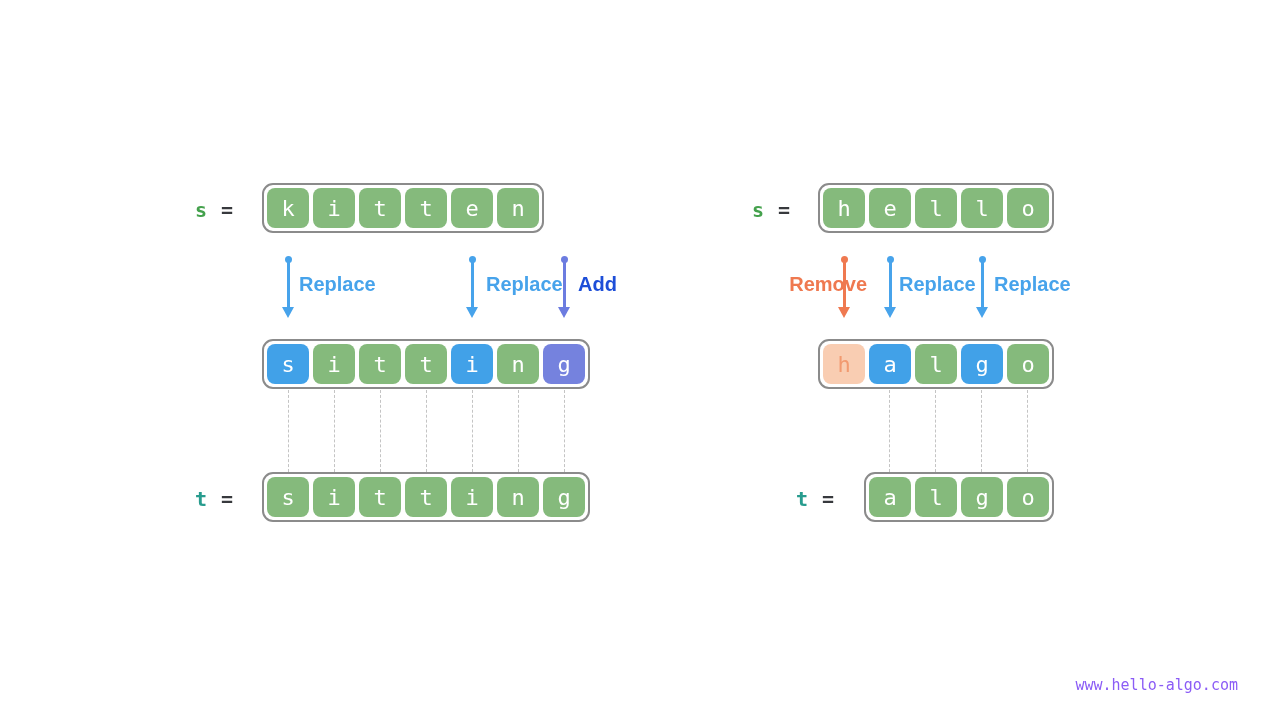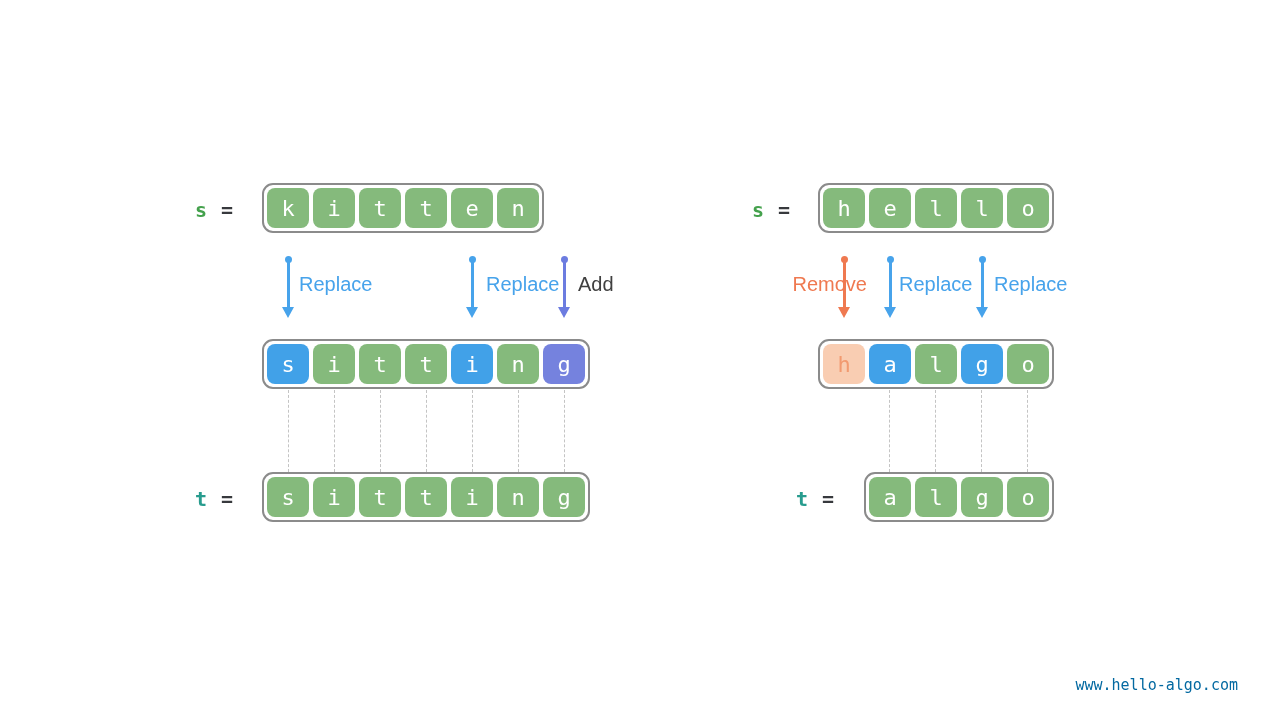--- a/index.html
+++ b/index.html
@@ -32,31 +32,31 @@
                border-left:6.5px solid transparent;border-right:6.5px solid transparent;
                border-top:11px solid #000;}
   .arrow[data-op="replace"] .dot,.arrow[data-op="replace"] .shaft{background:#47a3eb;}
   .arrow[data-op="replace"] .head{border-top-color:#47a3eb;}
   .arrow[data-op="remove"] .dot,.arrow[data-op="remove"] .shaft{background:#ef7950;}
   .arrow[data-op="remove"] .head{border-top-color:#ef7950;}
   .arrow[data-op="add"] .dot,.arrow[data-op="add"] .shaft{background:#6c7ce0;}
   .arrow[data-op="add"] .head{border-top-color:#6c7ce0;}
 
   
-  .op-label{position:absolute;top:272px;font-weight:400;font-size:20px;line-height:24px;white-space:nowrap;}
+  .op-label{position:absolute;top:272px;font-weight:700;font-size:20px;line-height:24px;white-space:nowrap;}
   .op-label[data-op="replace"]{color:#47a3eb;}
   .op-label[data-op="remove"]{color:#ef7950;text-align:right;width:80px;}
-  .op-label[data-op="add"]{color:#404040;}
+  .op-label[data-op="add"]{color:#1d4ed8;}
 
   
   .vline{position:absolute;top:390px;height:82px;width:0;border-left:1px dashed #c4c4c4;}
 
   
   .watermark{position:absolute;top:676px;right:42px;
-             font-family:"DejaVu Sans Mono",monospace;font-size:15px;color:#0369a1;}
+             font-family:"DejaVu Sans Mono",monospace;font-size:15px;color:#8b5cf6;}
 </style>
 </head>
 <body>
 
 <div class="stage">
 
   <div class="eq-label" style="left:195px;top:197px">
     <span class="var-s">s</span>
       <span class="eq">=</span>
   </div>

